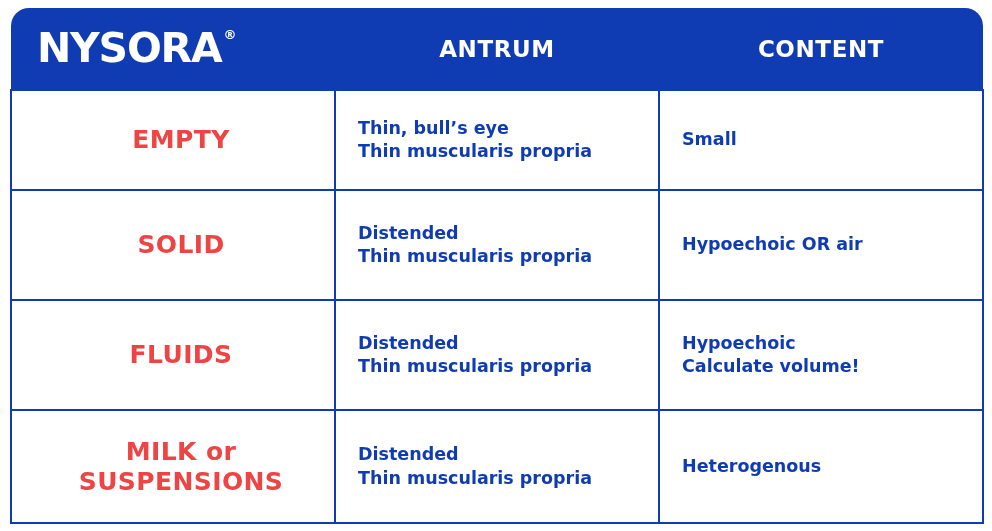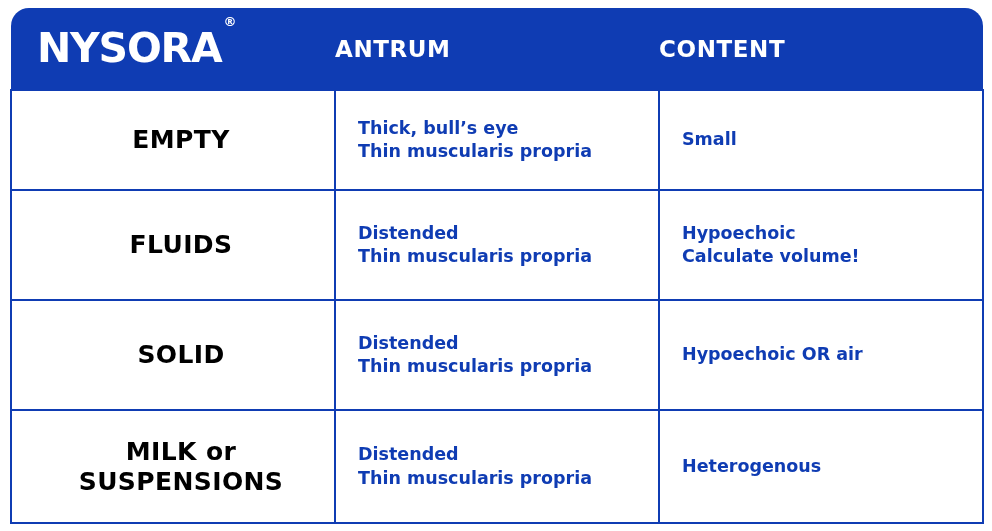--- a/index.html
+++ b/index.html
@@ -41,61 +41,62 @@
   .header-row td.logo-cell {
     border-top-left-radius: 18px;
     width: 324px;
   }
   .header-row td.last {
     border-top-right-radius: 18px;
     margin-top: 40px;
   }
   .logo-wrap {
     display: flex;
-    align-items: flex-start;
+    align-items: center;
     padding-left: 26px;
   }
   .logo-text {
     font-size: 41px;
     font-weight: bold;
     letter-spacing: -1.2px;
     font-family: "DejaVu Sans", sans-serif;
     color: #ffffff;
     line-height: 1;
   }
   .logo-reg {
     font-size: 13px;
     font-weight: bold;
     color: #ffffff;
     margin-left: 2px;
     position: relative;
     top: -14px;
     font-family: "DejaVu Sans", sans-serif;
   }
   .col-head {
+    text-align: center;
     font-size: 23px;
     font-weight: bold;
     letter-spacing: 0.6px;
     font-family: "DejaVu Sans", sans-serif;
   }
   .body-row td {
     border: 2px solid #0f3cb3;
     padding: 0;
     vertical-align: middle;
     background: #ffffff;
   }
   .body-row td.cat {
     border-left: 2px solid #0f3cb3;
     text-align: center;
   }
   .body-row:last-child td.cat {
     border-bottom-left-radius: 6px;
   }
   .cat-label {
-    color: #000000;
+    color: #ef4444;
     font-size: 25px;
     font-weight: bold;
     letter-spacing: 0.4px;
     line-height: 1.2;
     font-family: "DejaVu Sans", sans-serif;
     margin-left: 16px;
   }
   .cell-text {
     color: #0f3cb3;
     font-size: 17.5px;
@@ -132,62 +133,62 @@
       <td class="col-head col-antrum">ANTRUM</td>
       <td class="col-head col-content last">CONTENT</td>
     </tr>
 
     <tr class="body-row r1">
       <td class="cat">
         <div class="cat-label">EMPTY</div>
       </td>
       <td>
         <div class="cell-text">
-          <span class="line">Thick, bull’s eye</span>
+          <span class="line">Thin, bull’s eye</span>
           <span class="line">Thin muscularis propria</span>
         </div>
       </td>
       <td>
         <div class="cell-text">
           <span class="line">Small</span>
+        </div>
+      </td>
+    </tr>
+
+    <tr class="body-row r3">
+      <td class="cat">
+        <div class="cat-label">SOLID</div>
+      </td>
+      <td>
+        <div class="cell-text">
+          <span class="line">Distended</span>
+          <span class="line">Thin muscularis propria</span>
+        </div>
+      </td>
+      <td>
+        <div class="cell-text">
+          <span class="line">Hypoechoic OR air</span>
         </div>
       </td>
     </tr>
 
     <tr class="body-row r2">
       <td class="cat">
         <div class="cat-label">FLUIDS</div>
       </td>
       <td>
         <div class="cell-text">
           <span class="line">Distended</span>
           <span class="line">Thin muscularis propria</span>
         </div>
       </td>
       <td>
         <div class="cell-text">
           <span class="line">Hypoechoic</span>
           <span class="line">Calculate volume!</span>
-        </div>
-      </td>
-    </tr>
-
-    <tr class="body-row r3">
-      <td class="cat">
-        <div class="cat-label">SOLID</div>
-      </td>
-      <td>
-        <div class="cell-text">
-          <span class="line">Distended</span>
-          <span class="line">Thin muscularis propria</span>
-        </div>
-      </td>
-      <td>
-        <div class="cell-text">
-          <span class="line">Hypoechoic OR air</span>
         </div>
       </td>
     </tr>
 
     <tr class="body-row r4">
       <td class="cat">
         <div class="cat-label">
           <span class="line">MILK or</span>
           <span class="line">SUSPENSIONS</span>
         </div>

